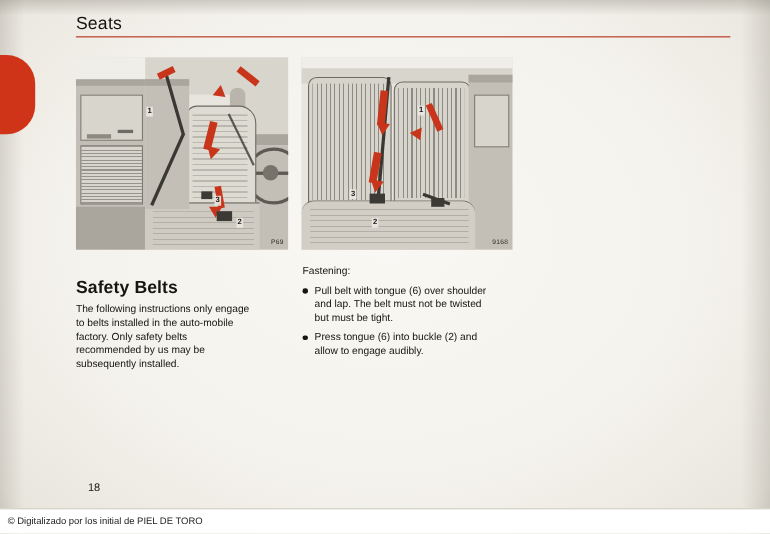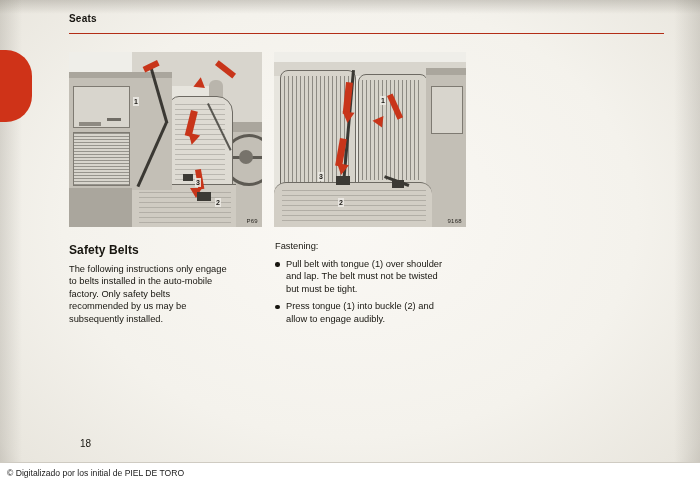--- a/index.html
+++ b/index.html
@@ -59,22 +59,22 @@
     height: 72px;
     background: #cf3318;
     border-radius: 0 26px 26px 0;
   }
 
   
   .header-title {
     position: absolute;
     left: 69px;
     top: 13px;
-    font-size: 10px;
-    font-weight: bold;
+    font-size: 16px;
+    font-weight: normal;
     color: #15130f;
     letter-spacing: 0.2px;
   }
   .header-rule {
     position: absolute;
     left: 69px;
     top: 33px;
     width: 595px;
     height: 1px;
     background: #b32d16;
@@ -114,22 +114,22 @@
     top: 240px;
     font-size: 9.3px;
     line-height: 12.6px;
     color: #17150f;
   }
   .col.c1 { left: 69px;  width: 160px; }
   .col.c2 { left: 275px; width: 175px; }
   .col.c3 { left: 477px; width: 195px; }
 
   .col h2 {
-    margin: 4px 0 6px 0;
-    font-size: 12px;
+    margin: 16px 0 6px 0;
+    font-size: 16px;
     font-weight: bold;
     letter-spacing: 0.1px;
   }
   .col .lead {
     margin: 0;
   }
   .col .subhead {
     margin: 0 0 5px 0;
     font-size: 9.3px;
   }
@@ -359,22 +359,22 @@
   </div>
 
   <div class="col c1">
     <h2>Safety Belts</h2>
     <p class="lead">The following instructions only engage to belts installed in the auto-mobile factory. Only safety belts recommended by us may be subsequently installed.</p>
   </div>
 
   <div class="col c2">
     <p class="subhead">Fastening:</p>
     <ul class="bullets">
-      <li>Pull belt with tongue (1) over shoulder and lap. The belt must not be twisted but must be tight.</li>
-      <li>Press tongue (1) into buckle (2) and allow to engage audibly.</li>
+      <li>Pull belt with tongue (6) over shoulder and lap. The belt must not be twisted but must be tight.</li>
+      <li>Press tongue (6) into buckle (2) and allow to engage audibly.</li>
     </ul>
   </div>
 
   <div class="col c3">
   </div>
 
   <div class="page-number">18</div>
 
   <div class="footer-bar">
     <div class="footer-text">© Digitalizado por los initial de PIEL DE TORO</div>

